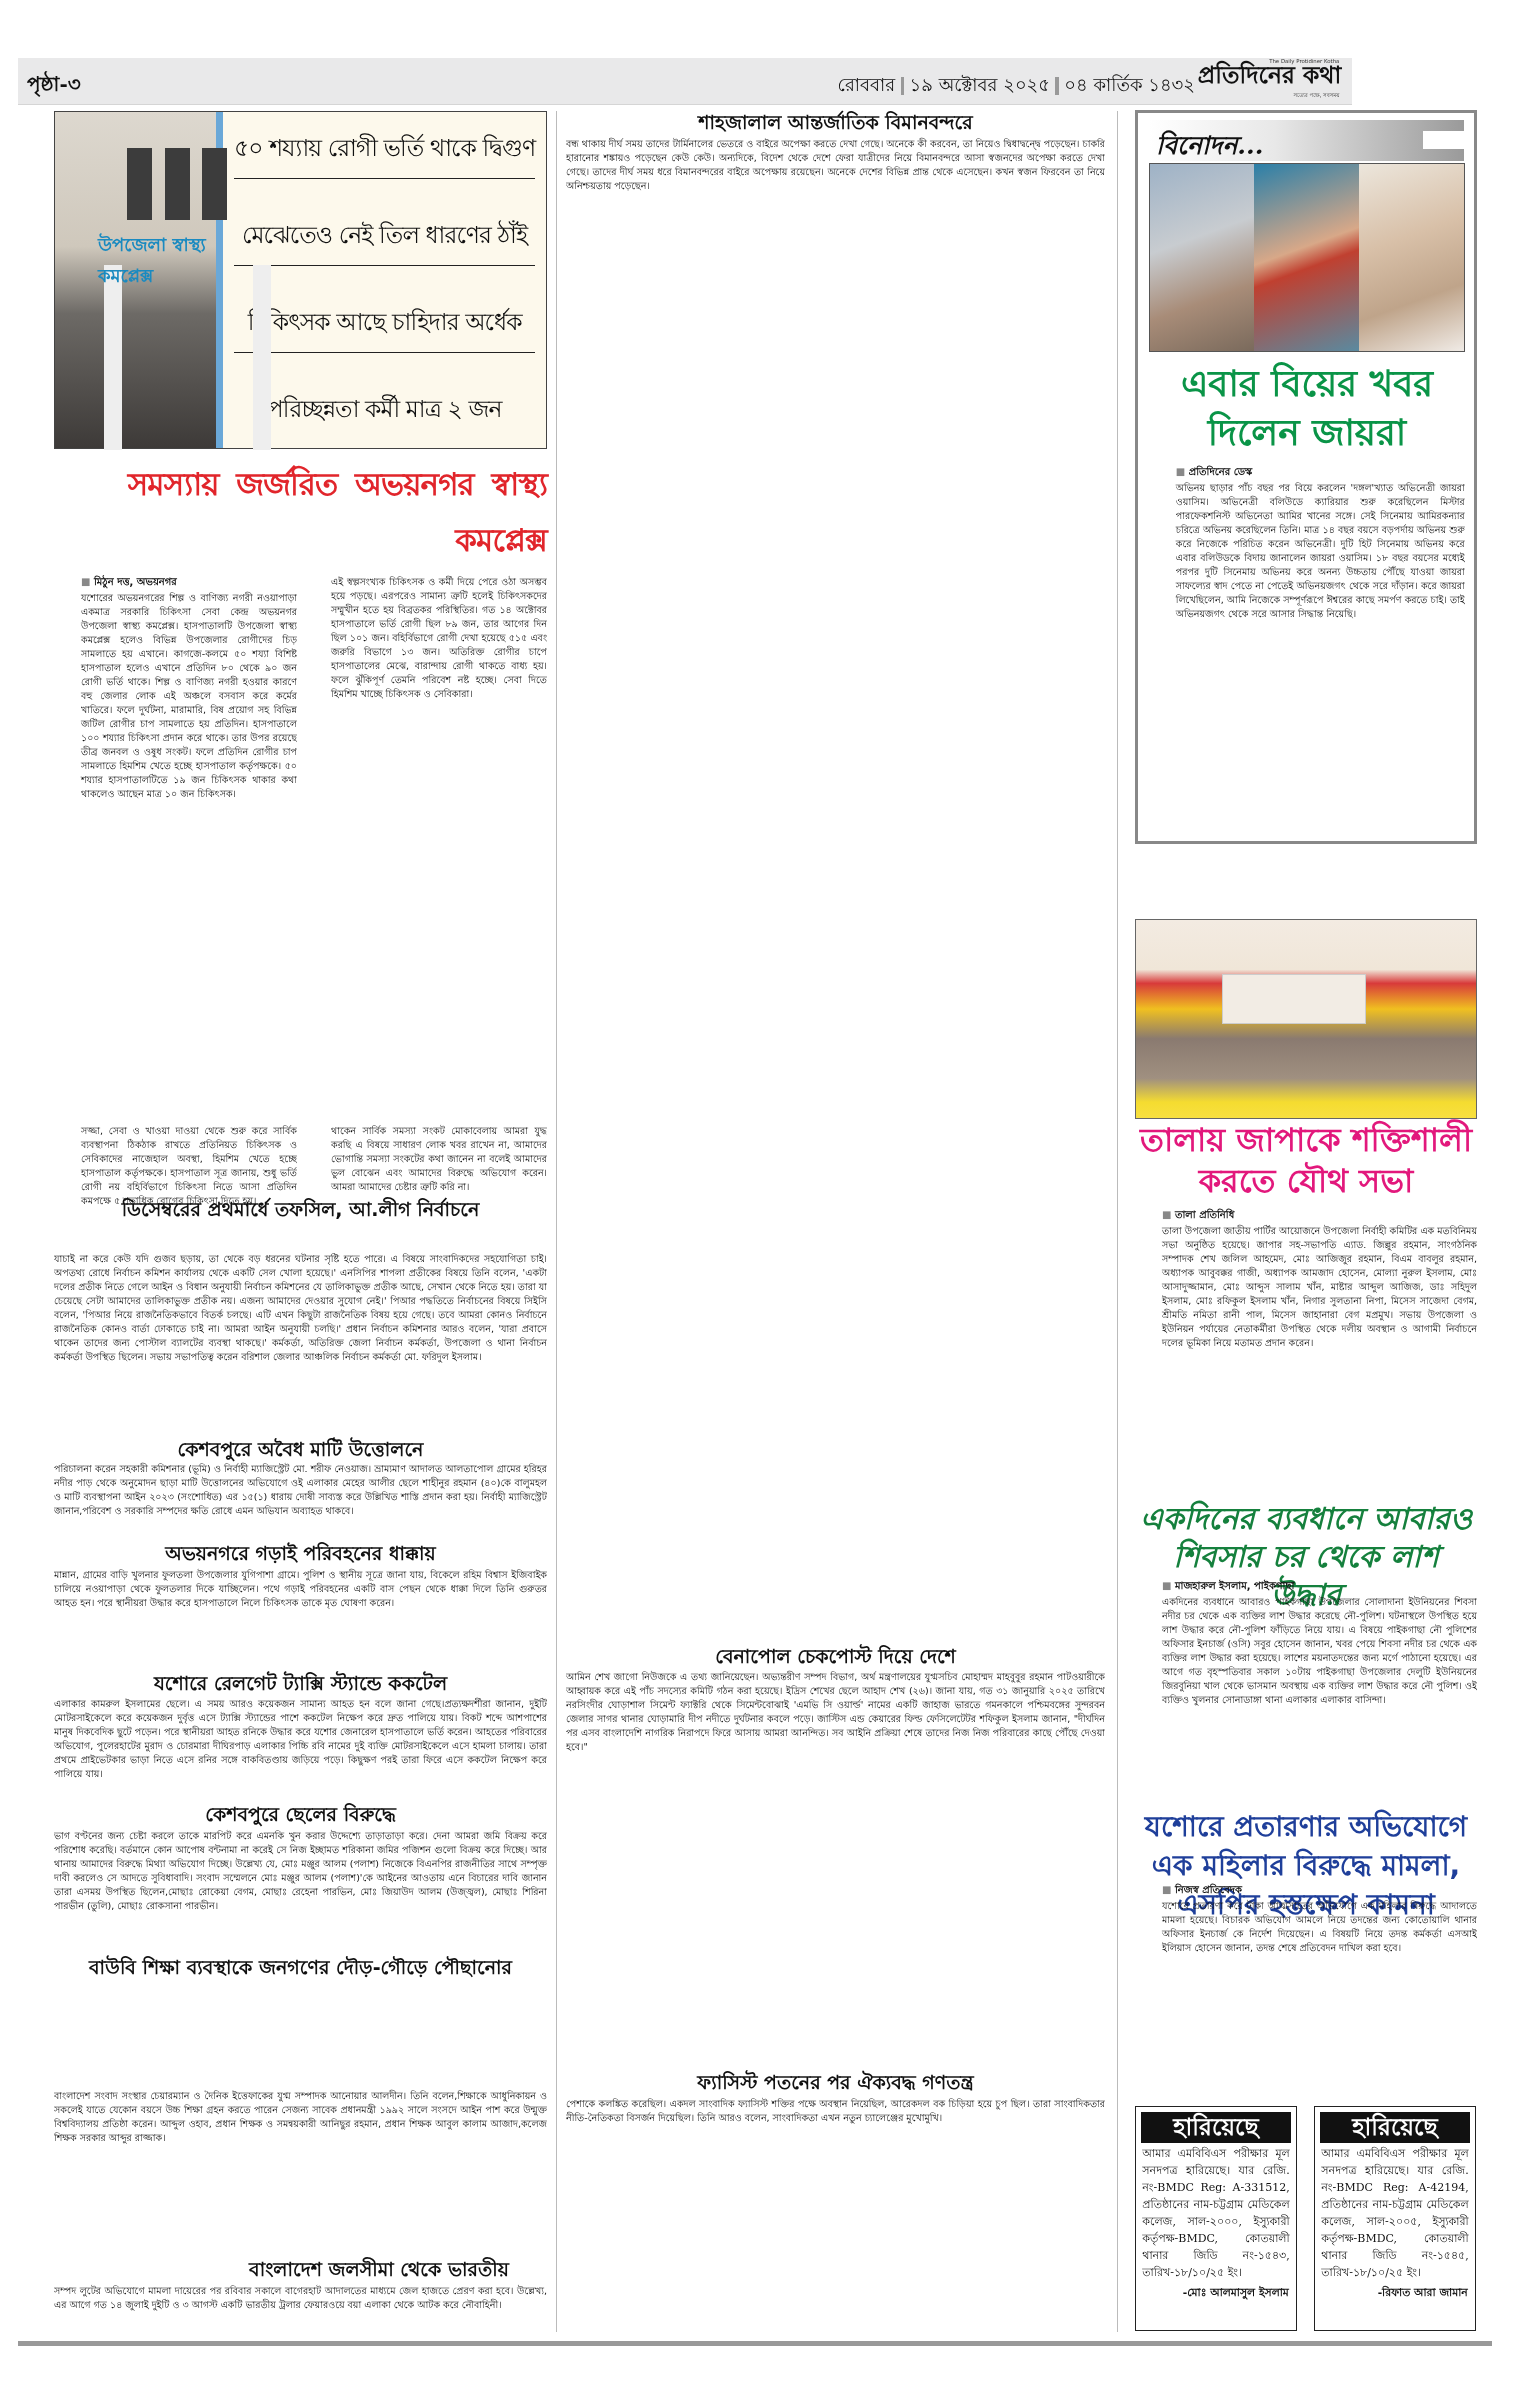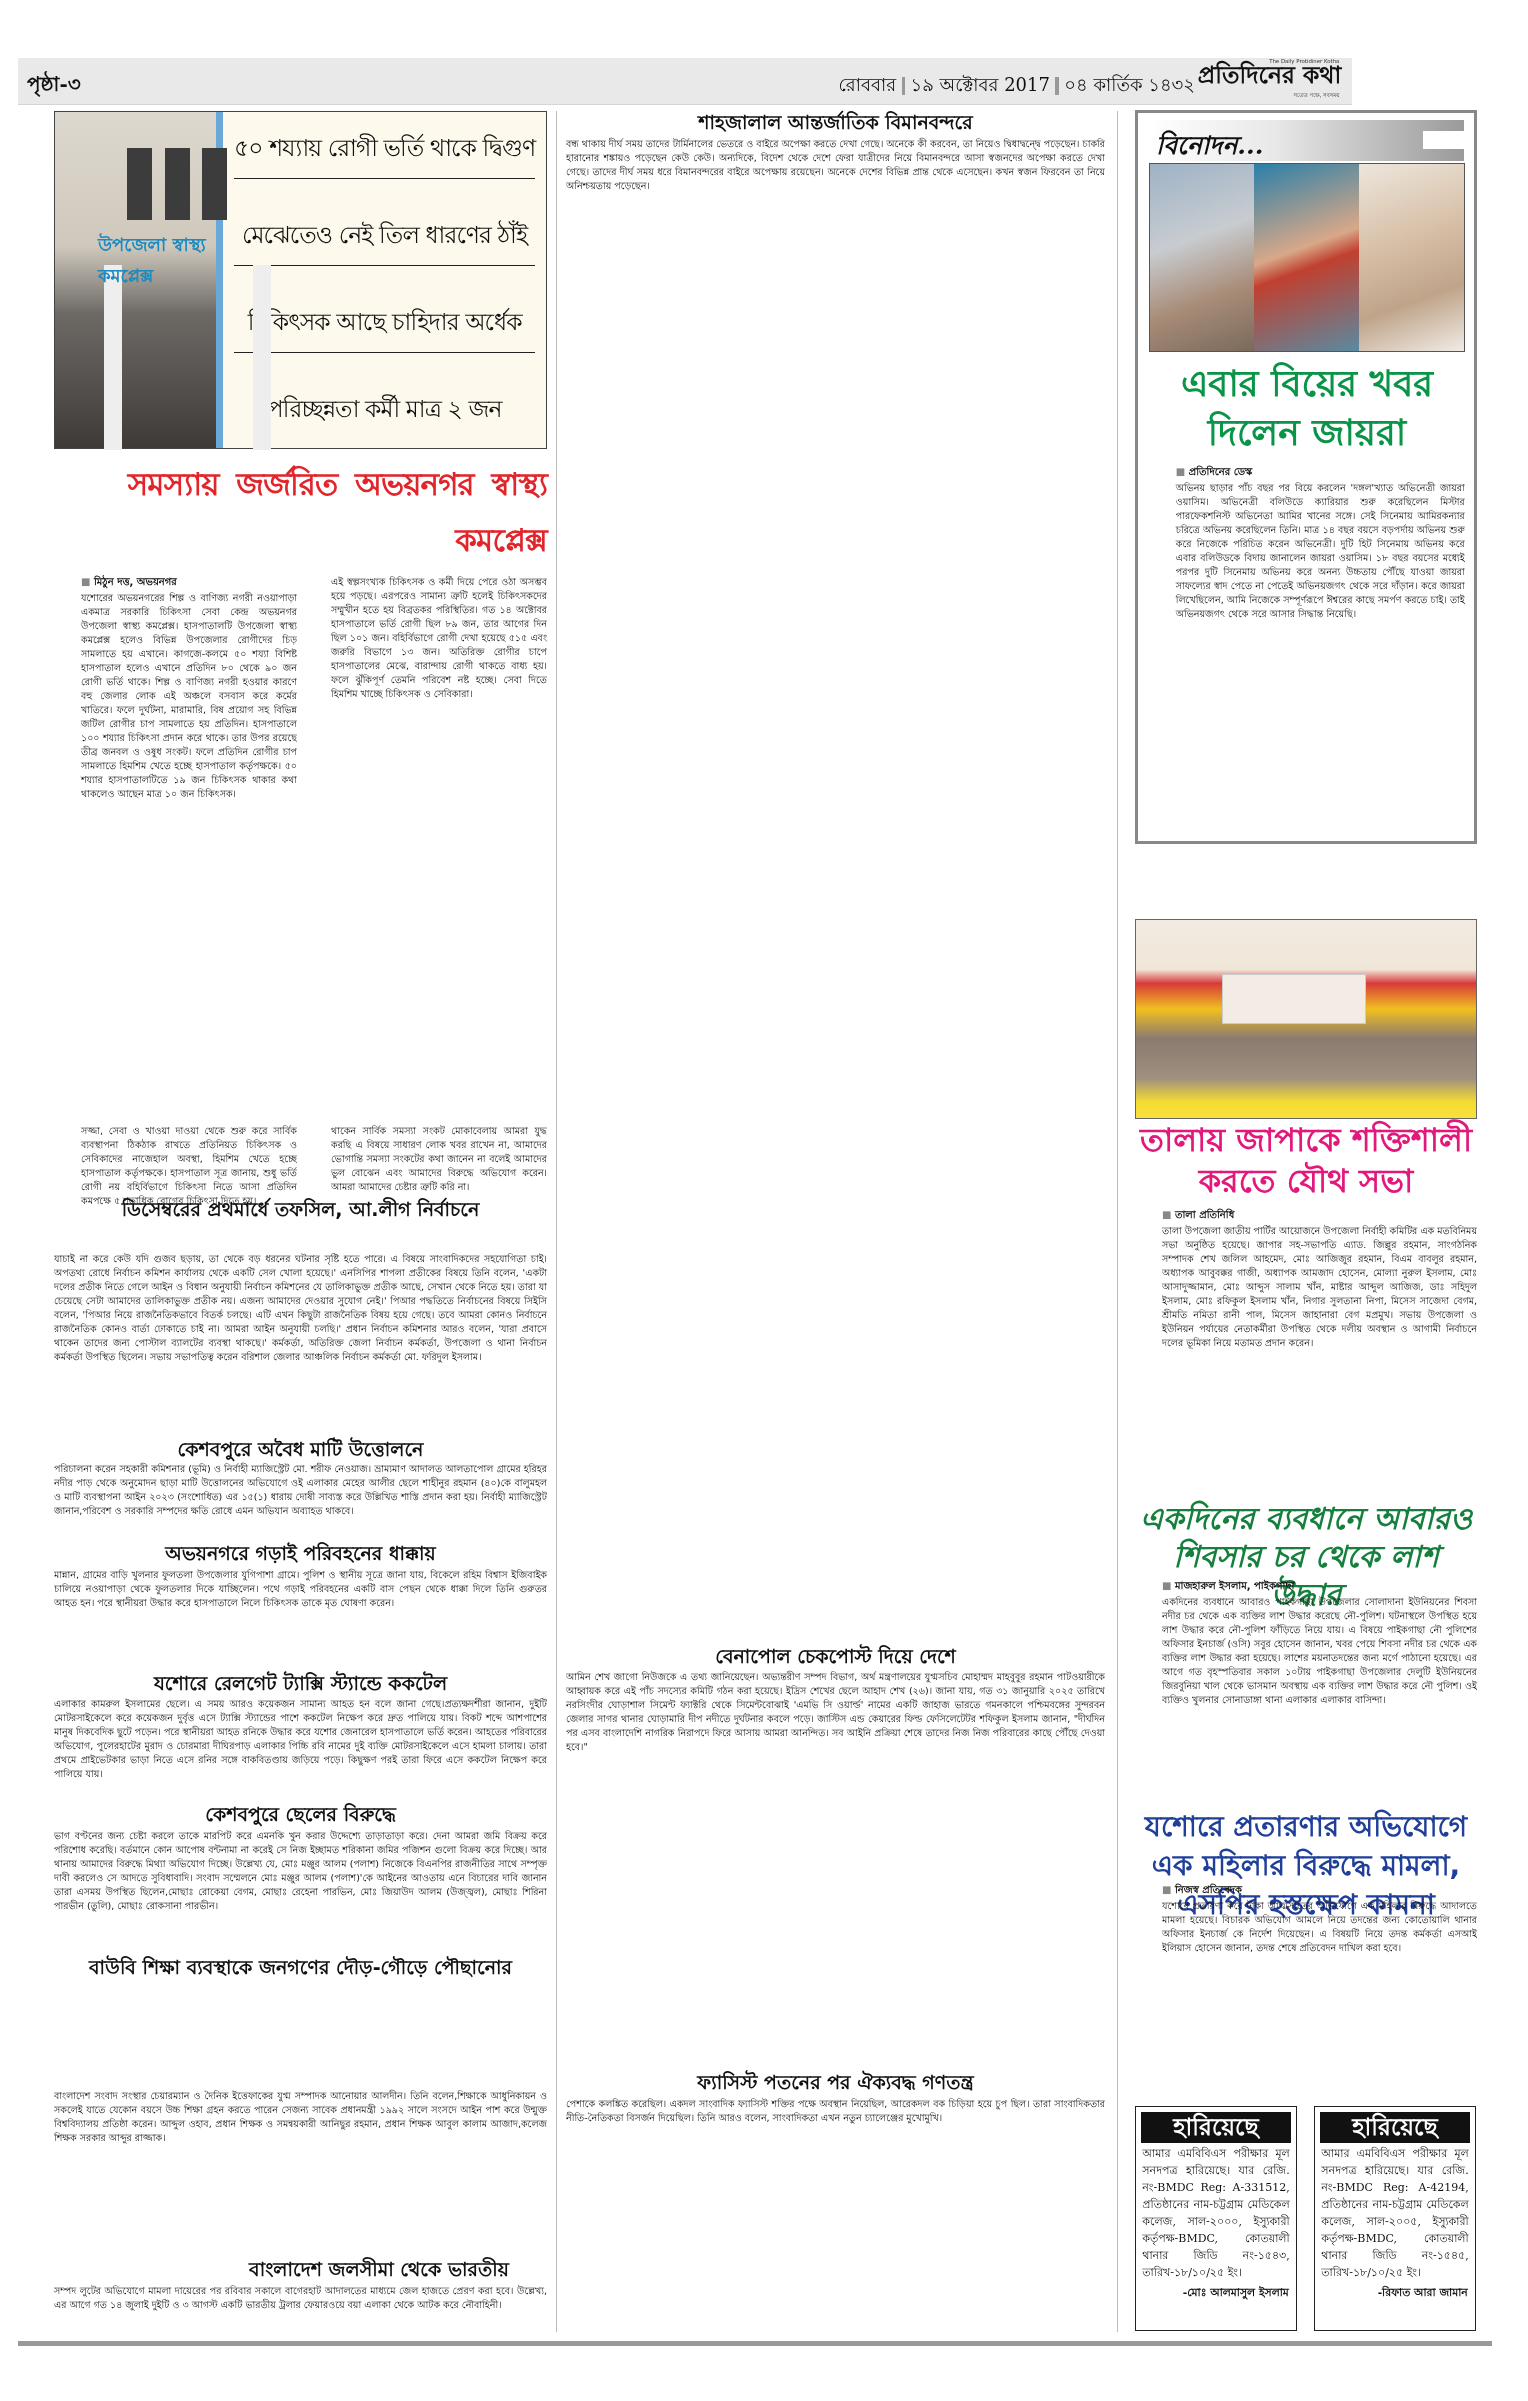--- a/index.html
+++ b/index.html
@@ -59,21 +59,21 @@
 
   .bottom-rule { position: absolute; left: 18px; top: 2341px; width: 1474px; height: 4.5px; background: #999; }
   .col-rule { position: absolute; width: 0.9px; background: #bbb; }
 </style>
 </head>
 <body>
 
 <div class="masthead">
   <div class="page-no">পৃষ্ঠা-৩</div>
   <div class="dateline">
-    <span>রোববার</span><span class="sep"></span><span>১৯ অক্টোবর 2017</span><span class="sep"></span><span>০৪ কার্তিক ১৪৩২</span>
+    <span>রোববার</span><span class="sep"></span><span>১৯ অক্টোবর ২০২৫</span><span class="sep"></span><span>০৪ কার্তিক ১৪৩২</span>
   </div>
   <div class="logo-en">The Daily Protidiner Kotha</div>
   <div class="logo">প্রতিদিনের কথা</div>
   <div class="logo-sub">সত্যের পক্ষে, সবসময়</div>
 </div>
 
 <div class="lead-photo-box">
   <div class="lead-photo">
     <div class="win" style="left:72px"></div>
       <div class="win" style="left:110px"></div>

